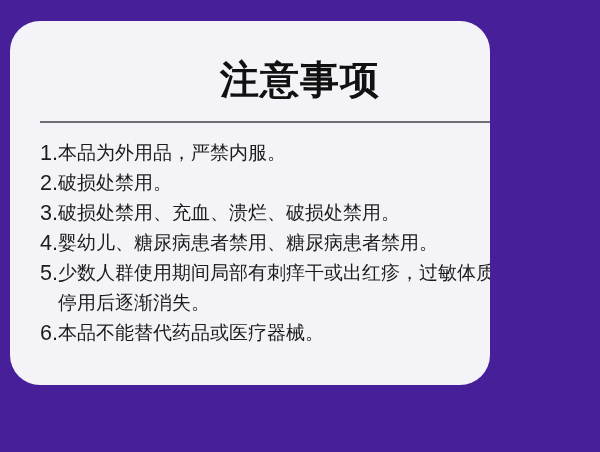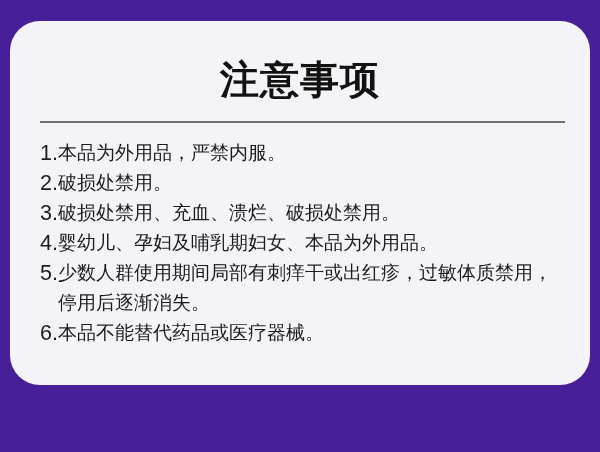--- a/index.html
+++ b/index.html
@@ -18,21 +18,21 @@
     width: 600px;
     height: 452px;
     background: #471F99;
     box-sizing: border-box;
   }
 
   #card {
     position: absolute;
     left: 10px;
     top: 21px;
-    width: 580px;
+    width: 480px;
     height: 364px;
     background: #F4F3F8;
     border-radius: 30px;
     box-sizing: border-box;
     overflow: hidden;
   }
 
   #card-title {
     margin: 0;
     padding: 0;
@@ -113,21 +113,21 @@
         <span class="notice-text">破损处禁用。</span>
       </li>
 
       <li class="notice-item">
         <span class="notice-index">3.</span>
         <span class="notice-text">破损处禁用、充血、溃烂、破损处禁用。</span>
       </li>
 
       <li class="notice-item">
         <span class="notice-index">4.</span>
-        <span class="notice-text">婴幼儿、孕妇及哺乳期妇女、本品为外用品。</span>
+        <span class="notice-text">婴幼儿、糖尿病患者禁用、糖尿病患者禁用。</span>
       </li>
 
       <li class="notice-item">
         <span class="notice-index">5.</span>
         <span class="notice-text">少数人群使用期间局部有刺痒干或出红疹，过敏体质禁用，停用后逐渐消失。</span>
       </li>
 
       <li class="notice-item">
         <span class="notice-index">6.</span>
         <span class="notice-text">本品不能替代药品或医疗器械。</span>

